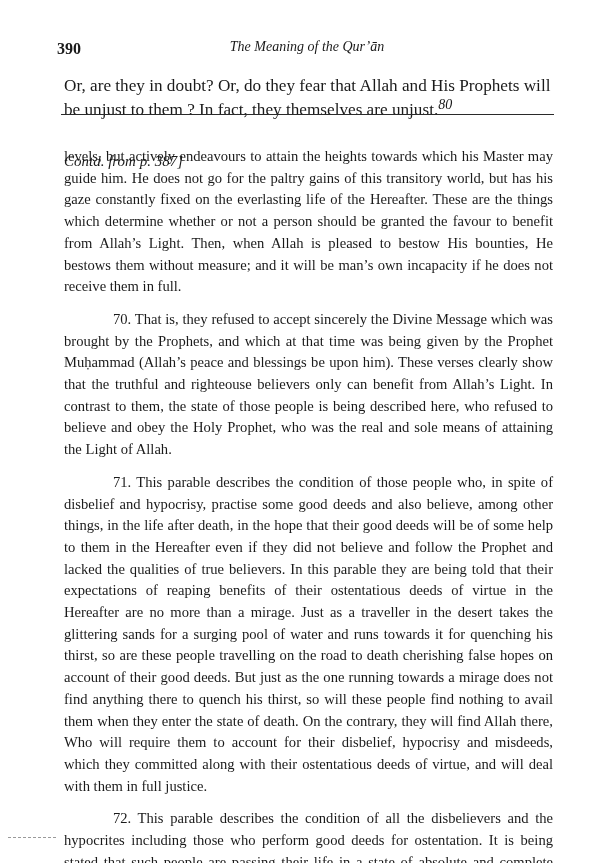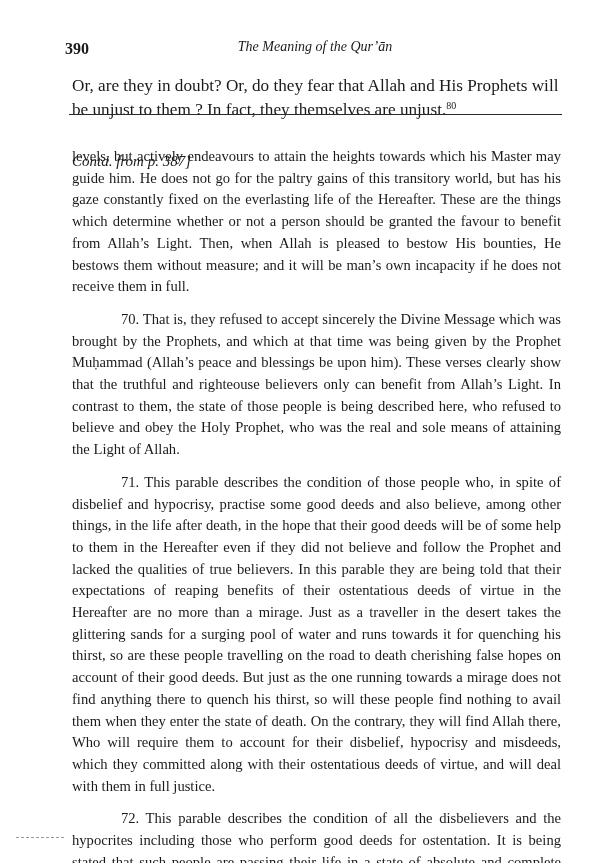--- a/index.html
+++ b/index.html
@@ -10,21 +10,21 @@
     body {
       width: 600px;
       height: 863px;
       position: relative;
       overflow: hidden;
       font-family: "Liberation Serif", "DejaVu Serif", serif;
       color: #1a1a1a;
     }
     .page {
       position: absolute;
-      left: 16px; top: 0;
+      left: 8px; top: 0;
       width: 478px; height: 863px;
     }
     .header {
       position: absolute;
       top: 40px;
       left: 49px;
       width: 500px;
       height: 22px;
     }
     .page-number {
@@ -45,23 +45,24 @@
     }
     .verse {
       position: absolute;
       top: 74px;
       left: 56px;
       width: 496px;
       font-size: 17.2px;
       line-height: 24px;
     }
     .verse sup {
-      font-size: 10px;
+      font-size: 14px;
       vertical-align: 6px;
       line-height: 0;
+      font-style: italic;
     }
     .rule {
       position: absolute;
       top: 114px;
       left: 53px;
       width: 493px;
       height: 0;
       border-top: 1.5px solid #2a2a2a;
     }
     .contd {

